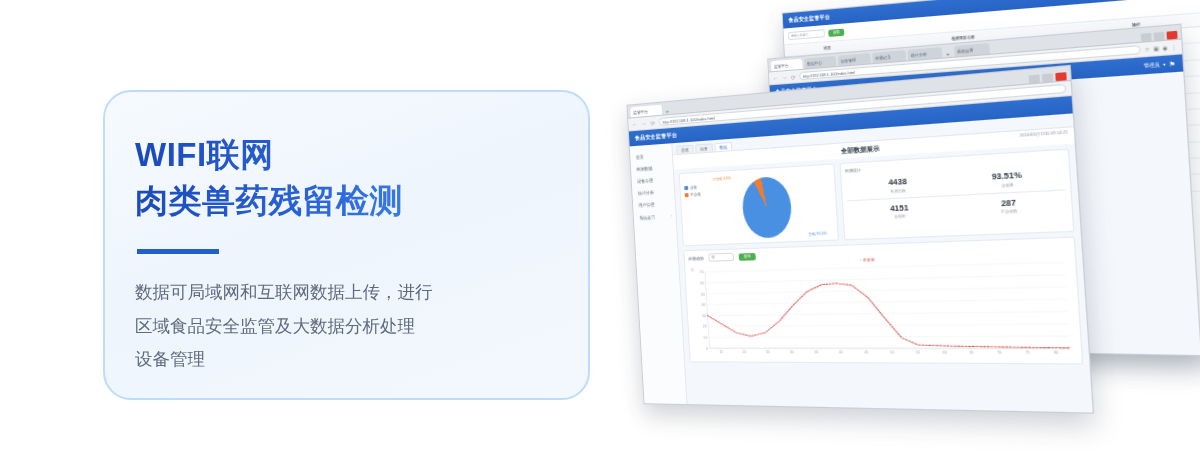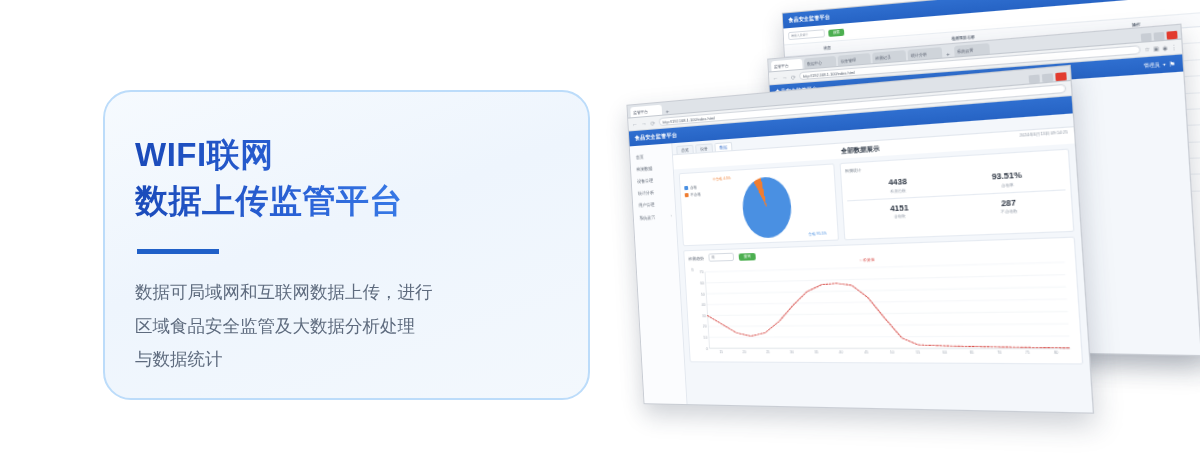--- a/index.html
+++ b/index.html
@@ -280,25 +280,25 @@
   }
 </style>
 </head>
 <body>
 
 <div id="stage">
 
   <div class="promo-card">
     <div class="promo-inner">
       <div class="promo-title">WIFI联网
-数据上传监管平台</div>
+肉类兽药残留检测</div>
       <div class="promo-divider"></div>
       <div class="promo-desc">数据可局域网和互联网数据上传，进行
 区域食品安全监管及大数据分析处理
-与数据统计</div>
+设备管理</div>
     </div>
   </div>
 
   <div id="mockups">
 
     <div class="win win-back">
       <div class="app-header">
         <span class="brand">食品安全监管平台</span>
 
       </div>

